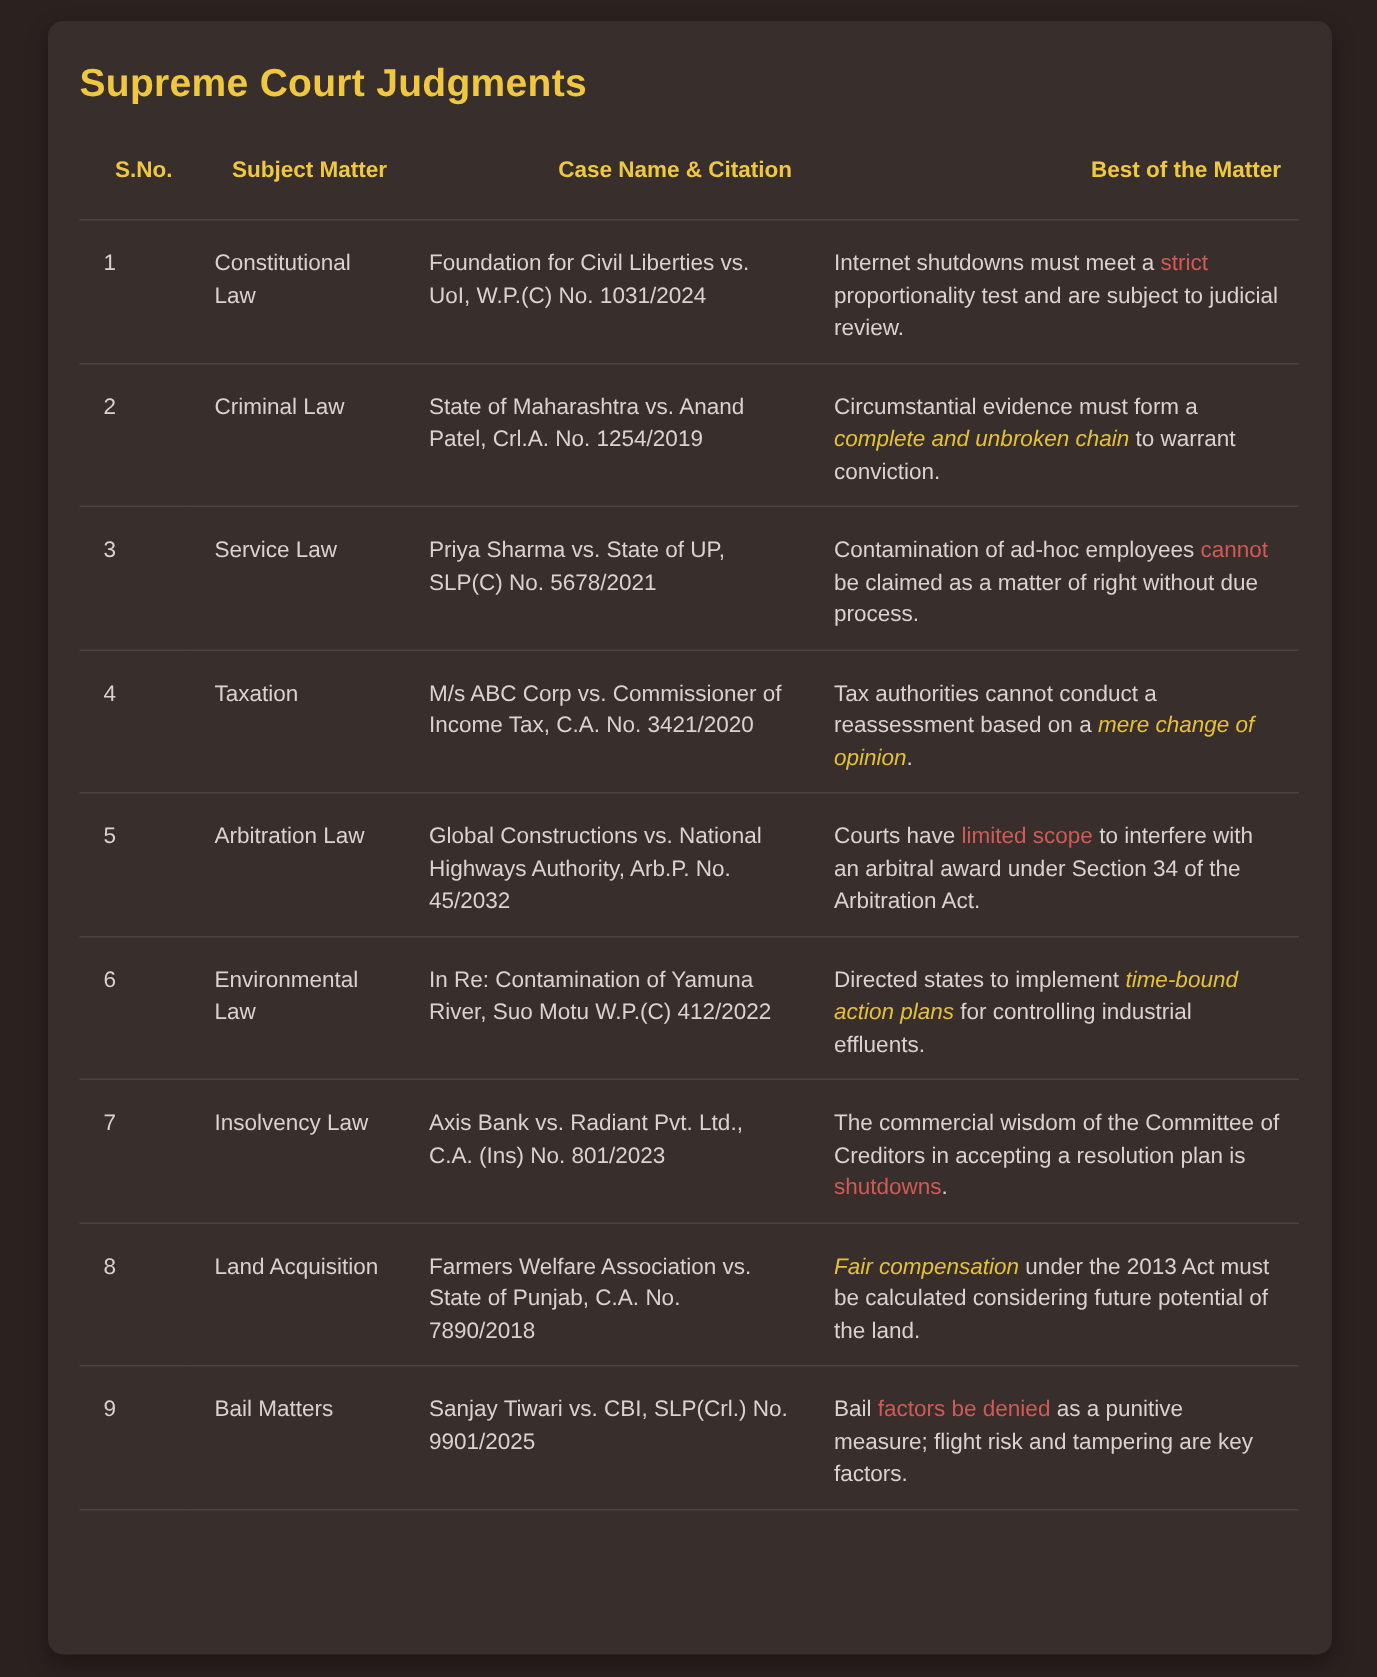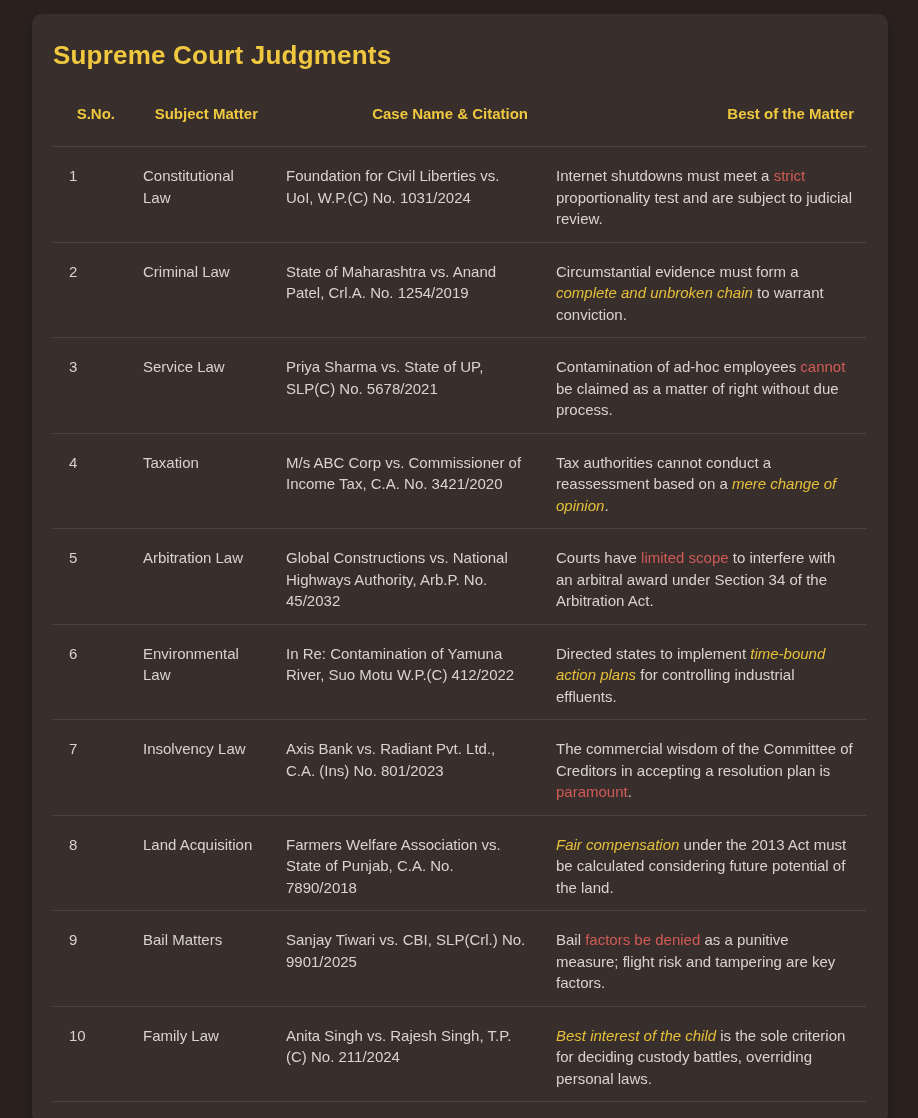--- a/index.html
+++ b/index.html
@@ -122,38 +122,32 @@
     <td class="col-sno">6</td>
     <td class="col-subject">Environmental Law</td>
     <td class="col-case">In Re: Contamination of Yamuna River, Suo Motu W.P.(C) 412/2022</td>
     <td class="col-crux"><span>Directed states to implement </span><span class="hl-yellow">time-bound action plans</span><span> for controlling industrial effluents.</span></td>
   </tr>
 
   <tr>
     <td class="col-sno">7</td>
     <td class="col-subject">Insolvency Law</td>
     <td class="col-case">Axis Bank vs. Radiant Pvt. Ltd., C.A. (Ins) No. 801/2023</td>
-    <td class="col-crux"><span>The commercial wisdom of the Committee of Creditors in accepting a resolution plan is </span><span class="hl-red">paramount</span><span>.</span></td>
+    <td class="col-crux"><span>The commercial wisdom of the Committee of Creditors in accepting a resolution plan is </span><span class="hl-red">shutdowns</span><span>.</span></td>
   </tr>
 
   <tr>
     <td class="col-sno">8</td>
     <td class="col-subject">Land Acquisition</td>
     <td class="col-case">Farmers Welfare Association vs. State of Punjab, C.A. No. 7890/2018</td>
     <td class="col-crux"><span class="hl-yellow">Fair compensation</span><span> under the 2013 Act must be calculated considering future potential of the land.</span></td>
   </tr>
 
   <tr>
     <td class="col-sno">9</td>
     <td class="col-subject">Bail Matters</td>
     <td class="col-case">Sanjay Tiwari vs. CBI, SLP(Crl.) No. 9901/2025</td>
     <td class="col-crux"><span>Bail </span><span class="hl-red">factors be denied</span><span> as a punitive measure; flight risk and tampering are key factors.</span></td>
   </tr>
 
-  <tr>
-    <td class="col-sno">10</td>
-    <td class="col-subject">Family Law</td>
-    <td class="col-case">Anita Singh vs. Rajesh Singh, T.P.(C) No. 211/2024</td>
-    <td class="col-crux"><span class="hl-yellow">Best interest of the child</span><span> is the sole criterion for deciding custody battles, overriding personal laws.</span></td>
-  </tr>
 </tbody>
   </table>
 </div>
 
 </body></html>

